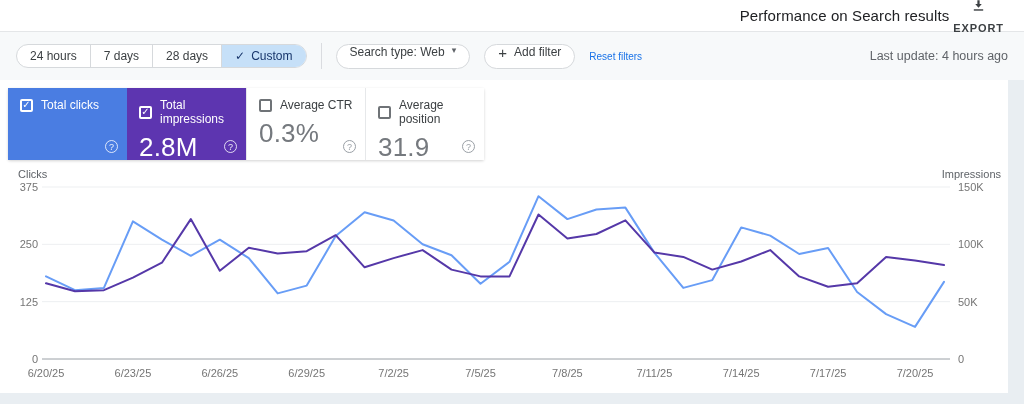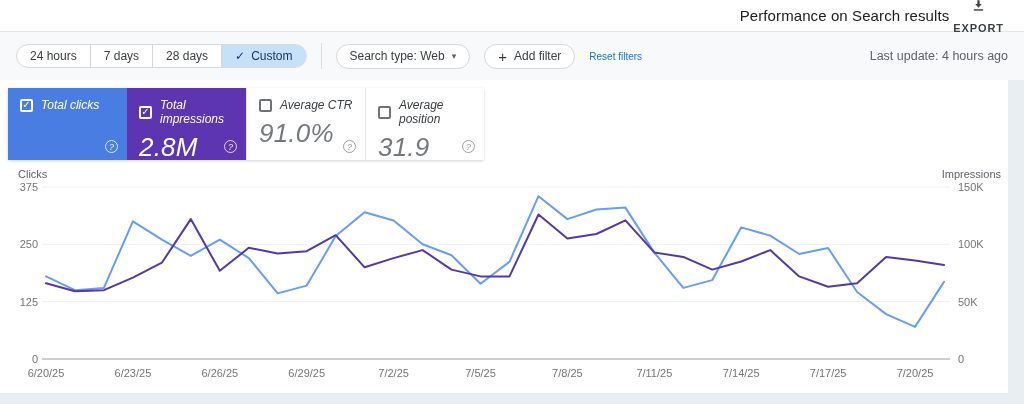--- a/index.html
+++ b/index.html
@@ -36,34 +36,34 @@
     display:flex; align-items:center; gap:6px; padding:0 13px;
     font-size:12px; color:#3c4043; border-left:1px solid #d6d9dc; cursor:pointer;
     white-space:nowrap;
   }
   .seg-item:first-child { border-left:none; }
   .seg-item.selected { background:#c6e0f8; color:#17356b; font-weight:500; }
   .seg-item .check { font-size:12px; color:#17356b; display:none; }
   .seg-item.selected .check { display:inline; }
   .vdivider { width:1px; height:26px; background:#dadce0; }
   .pill {
-    display:flex; align-items:center; gap:7px; height:25px; padding:0 13px;
+    display:flex; align-items:flex-start; gap:7px; height:25px; padding:0 13px;
     border:1px solid #d6d9dc; border-radius:13px; background:#fff;
     font-size:12px; color:#3c4043; cursor:pointer; white-space:nowrap;
   }
   .pill .caret { font-size:9px; color:#5f6368; }
   .pill .plus { font-size:15px; color:#3c4043; line-height:1; }
   .reset-link {
     font-size:10px; font-weight:500; color:#1a73e8; cursor:pointer;
     background:none; border:none; padding:0; white-space:nowrap;text-align:right;
   }
   .last-update { margin-left:auto; font-size:12.5px; color:#5f6368; white-space:nowrap; }
   
   .content { width:1008px; background:#fff; height:313px; padding:8px 0 0 8px; }
-  .cards { display:flex; width:476px; box-shadow:0 1px 3px rgba(0,0,0,.18); border-radius:2px;font-style:italic; }
+  .cards { display:flex; width:476px; box-shadow:0 1px 3px rgba(0,0,0,.18); border-radius:2px; }
   .card {
     width:119px; height:72px; padding:10px 12px 8px; position:relative; cursor:pointer;
     background:#fff;
   }
   .card.plain { border-left:1px solid #e6e8ea; }
   .card:first-child { border-left:none; }
   .card .label-row { display:flex; align-items:center; gap:8px; font-size:12px; color:#3c4043; }
   .card.colored .label-row { color:#fff; }
   .cb {
     width:13px; height:13px; border:2px solid #6f7377; border-radius:2px; flex:0 0 auto;
@@ -146,21 +146,21 @@
         <span>Total impressions</span>
       </div>
       <div class="value">2.8M</div>
       <span class="help">?</span>
     </div>
     <div class="card plain">
       <div class="label-row">
         <span class="cb"></span>
         <span>Average CTR</span>
       </div>
-      <div class="value">91.0%</div>
+      <div class="value">0.3%</div>
       <span class="help">?</span>
     </div>
     <div class="card plain">
       <div class="label-row">
         <span class="cb"></span>
         <span>Average position</span>
       </div>
       <div class="value">31.9</div>
       <span class="help">?</span>
     </div>

